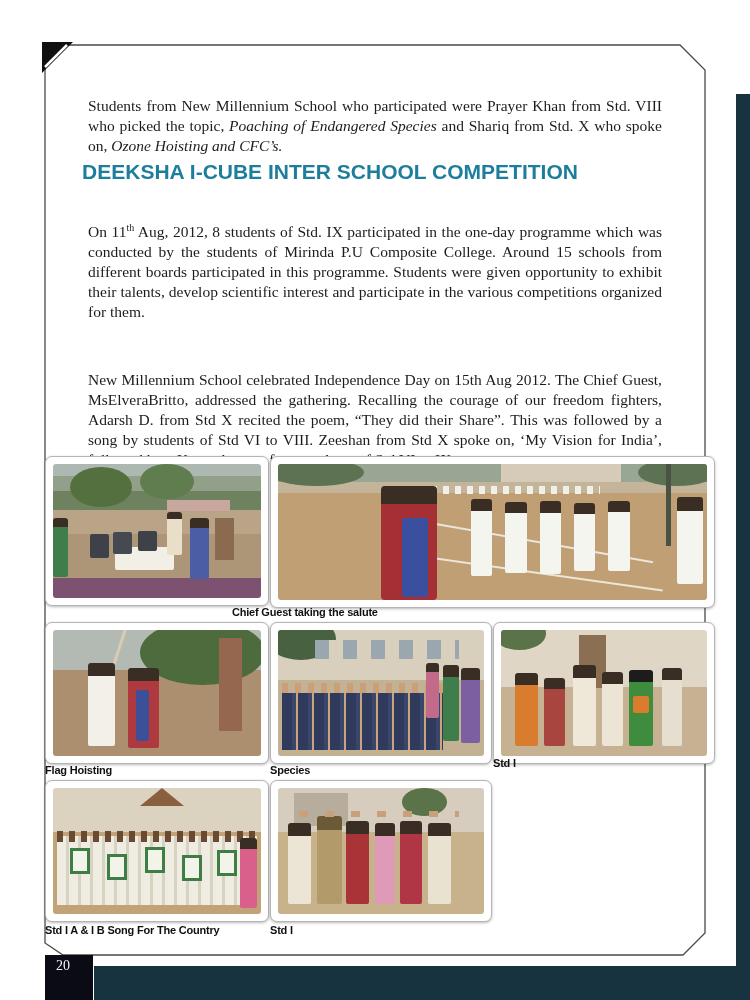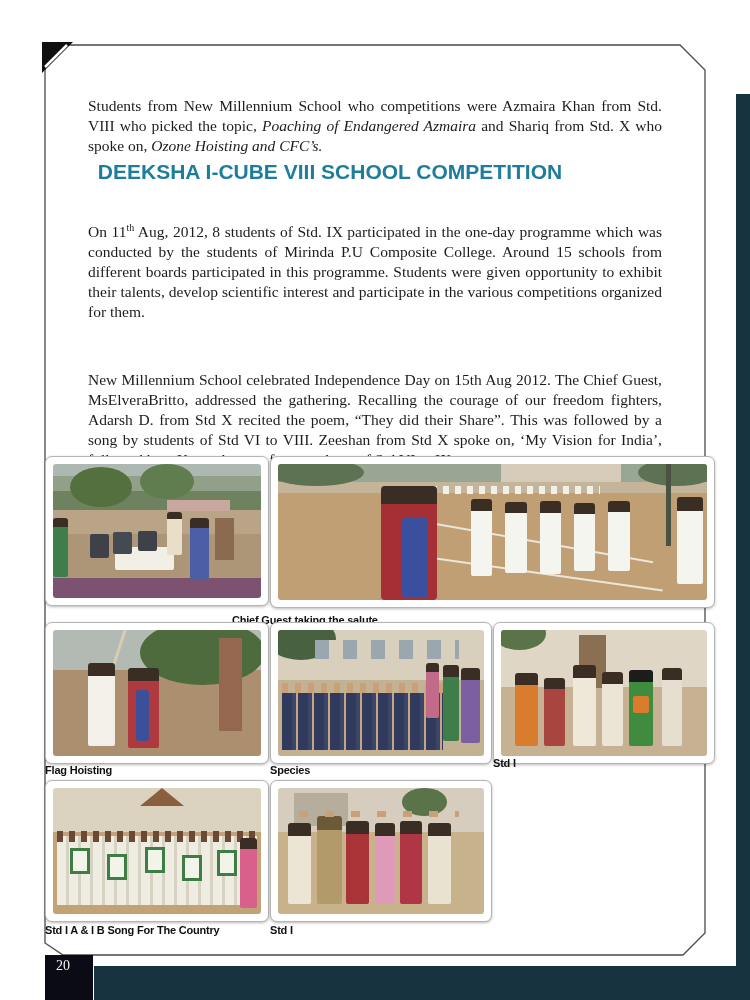--- a/index.html
+++ b/index.html
@@ -47,23 +47,23 @@
     <line x1="67" y1="45" x2="45" y2="67" stroke="#ffffff" stroke-width="2.5"></line>
   </svg>
 
   <div class="band band-right"></div>
   <div class="band band-bottom"></div>
 
   <div class="pagenum-block">
     <span>20</span>
   </div>
 
-  <p class="body-par p1"><span>Students from New Millennium School who competitions were Azmaira Khan from Std. VIII who picked the topic, </span><span class="it">Poaching of Endangered Azmaira</span><span> and Shariq from Std. X who spoke on, </span><span class="it">Ozone Hoisting and CFC’s.</span></p>
+  <p class="body-par p1"><span>Students from New Millennium School who participated were Prayer Khan from Std. VIII who picked the topic, </span><span class="it">Poaching of Endangered Species</span><span> and Shariq from Std. X who spoke on, </span><span class="it">Ozone Hoisting and CFC’s.</span></p>
 
-  <div class="h1">DEEKSHA I-CUBE VIII SCHOOL COMPETITION</div>
+  <div class="h1">DEEKSHA I-CUBE INTER SCHOOL COMPETITION</div>
 
   <p class="body-par p2"><span>On 11</span><sup>th</sup><span> Aug, 2012, 8 students of Std. IX participated in the one-day programme which was conducted by the students of Mirinda P.U Composite College. Around 15 schools from different boards participated in this programme. Students were given opportunity to exhibit their talents, develop scientific interest and participate in the various competitions organized for them.</span></p>
 
 
   <p class="body-par p3">New Millennium School celebrated Independence Day on 15th Aug 2012. The Chief Guest, MsElveraBritto, addressed the gathering. Recalling the courage of our freedom fighters, Adarsh D. from Std X recited the poem, “They did their Share”. This was followed by a song by students of Std VI to VIII. Zeeshan from Std X spoke on, ‘My Vision for India’, followed by a Kannada song from students of Std VI to IX.</p>
 
   <div class="frame" style="left:45px;top:456px;width:222px;height:148px;">
     <div class="photo" style="background:linear-gradient(#aeb8b2 0 9%,#93a089 9% 20%,#6e8260 20% 34%,#b9a488 34% 52%,#ad9678 52% 85%,#7d5270 85% 100%);">
       <div class="blob" style="left:8%;top:2%;width:30%;height:30%;background:#55703f;"></div>
       <div class="blob" style="left:42%;top:0%;width:26%;height:26%;background:#5f7d4e;"></div>
@@ -92,21 +92,21 @@
       <div class="fg" style="--c:#f5f5f0;left:61%;top:27%;width:5%;height:54%;"></div>
       <div class="fg" style="--c:#f5f5f0;left:69%;top:29%;width:5%;height:50%;"></div>
       <div class="fg" style="--c:#f5f5f0;left:77%;top:27%;width:5%;height:52%;"></div>
       <div class="fg" style="--c:#f5f5f0;left:93%;top:24%;width:6%;height:64%;"></div>
       <div class="fg" style="--c:#a42f35;left:24%;top:16%;width:13%;height:84%;border-radius:4px;"></div>
       <div class="rect" style="left:29%;top:40%;width:6%;height:58%;background:#3a4f9e;border-radius:3px;"></div>
       <div class="rect" style="left:90.5%;top:0;width:1.2%;height:60%;background:#4a5242;"></div>
     </div>
   </div>
 
-  <div class="cap" style="left:232px;top:606px;margin-top:8px;">Chief Guest taking the salute</div>
+  <div class="cap" style="left:232px;top:606px;">Chief Guest taking the salute</div>
 
   <div class="frame" style="left:45px;top:622px;width:222px;height:140px;">
     <div class="photo" style="background:linear-gradient(#b3bab4 0 32%,#ab8f6f 32% 100%);">
       <div class="blob" style="left:42%;top:-8%;width:60%;height:52%;background:#4d6b3c;"></div>
       <div class="rect" style="left:80%;top:6%;width:11%;height:74%;background:#96674f;"></div>
       <div class="rect" style="left:30%;top:-4%;width:1.5%;height:50%;background:#d8ccb2;transform:rotate(18deg);"></div>
       <div class="fg" style="--c:#f2f0e8;left:17%;top:26%;width:13%;height:66%;"></div>
       <div class="fg" style="--c:#ae3a40;left:36%;top:30%;width:15%;height:64%;"></div>
       <div class="rect" style="left:40%;top:48%;width:6%;height:40%;background:#3c4f99;border-radius:3px;"></div>
     </div>

